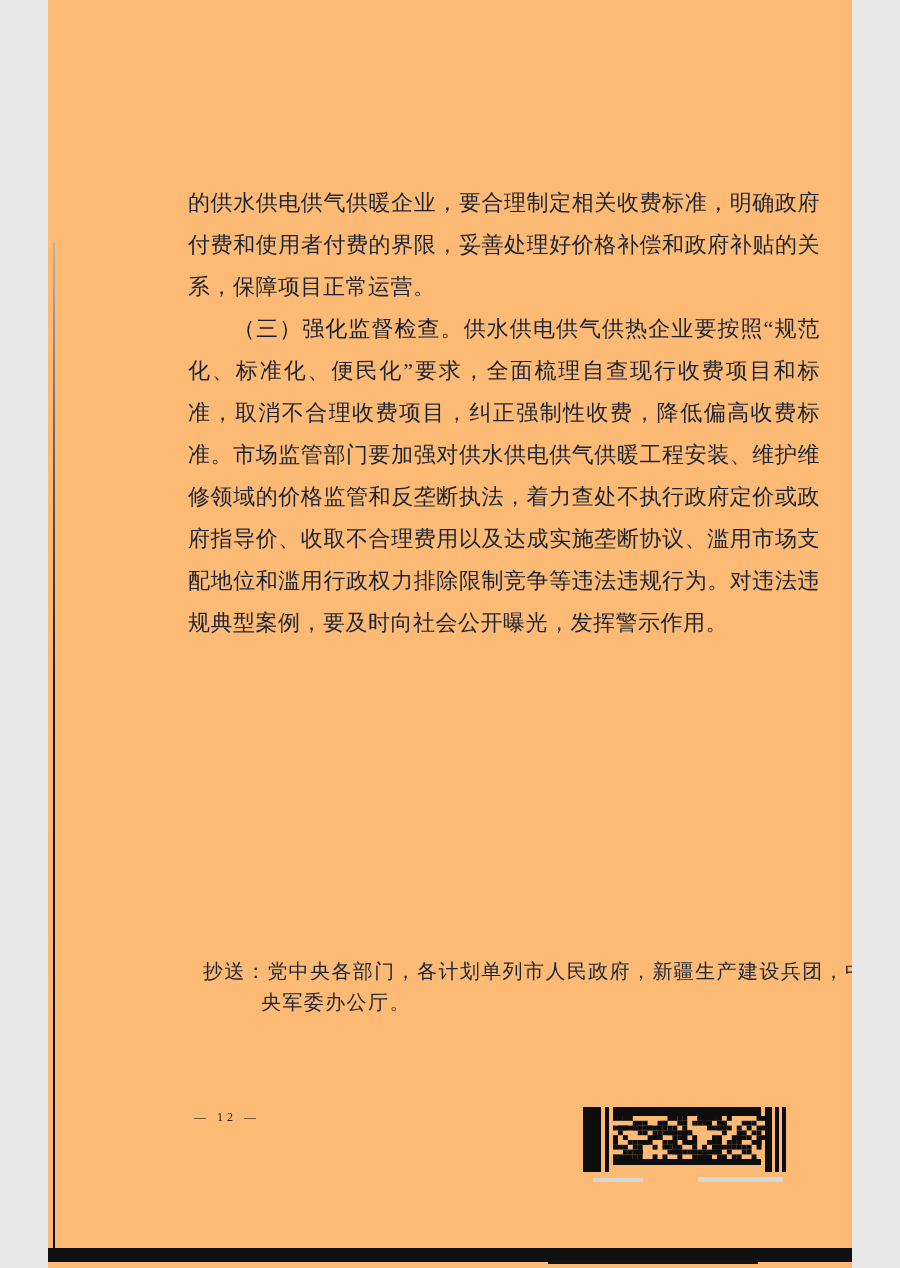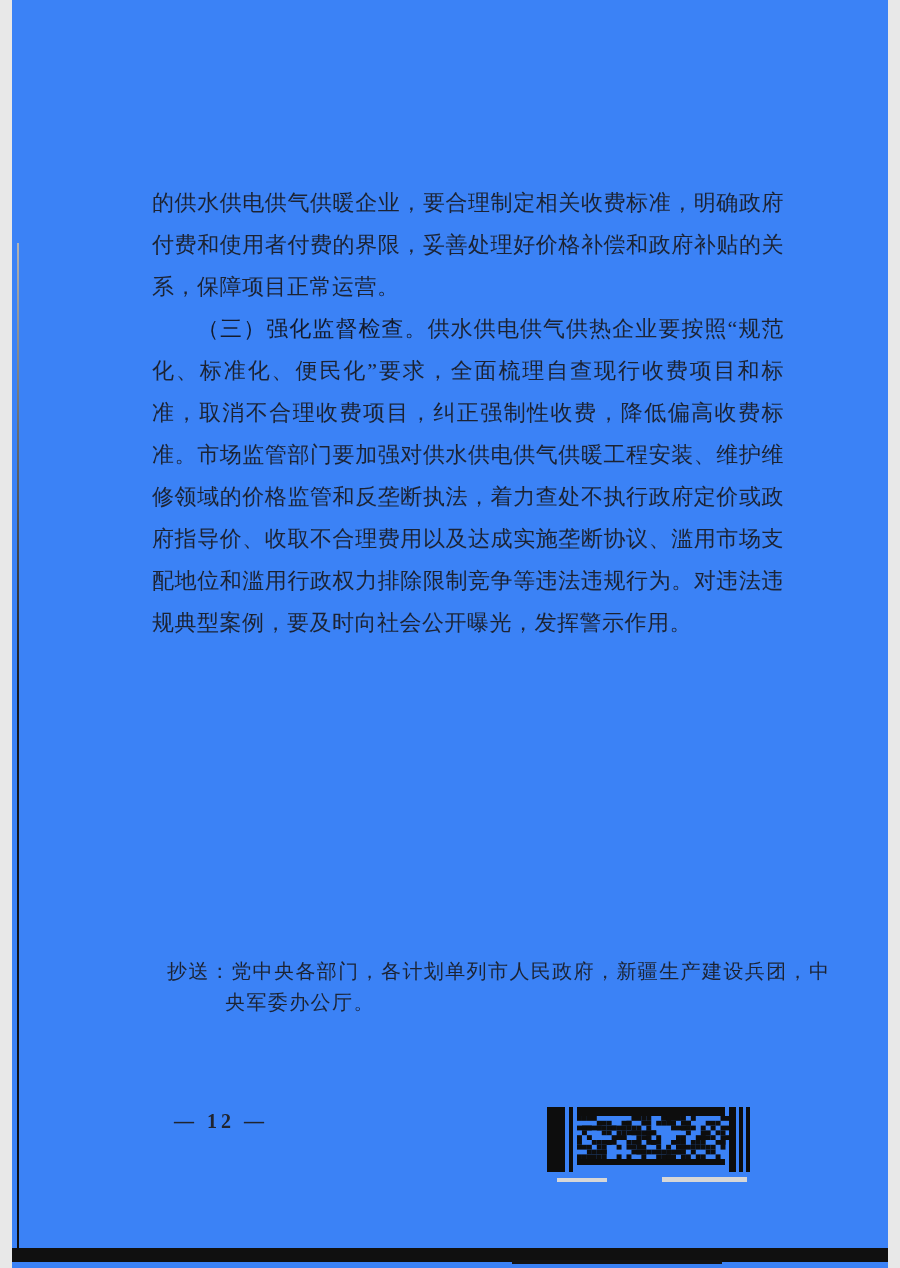--- a/index.html
+++ b/index.html
@@ -1,21 +1,21 @@
 <!DOCTYPE html>
 <html><head>
 <meta charset="utf-8">
 <style>
   html, body { margin: 0; padding: 0; background: #e8e8e8; }
   .page {
     position: relative;
-    width: 876px;
+    width: 804px;
     height: 1268px;
     margin: 0 auto;
-    background: #3b82f6;
+    background: #fdba74;
     overflow: hidden;
     font-family: "Liberation Serif", "DejaVu Serif", serif;
   }
 
   
   .body-text {
     position: absolute;
     left: 140px;
     top: 182px;
     width: 632px;
@@ -42,26 +42,25 @@
     letter-spacing: 1.4px;
     color: #1c2333;
     text-align: left;
   }
   .cc-block p { margin: 0; padding: 0; }
   .cc-entry-first { text-indent: -58px; }
 
   
   .page-number {
     position: absolute;
-    left: 162px;
+    left: 146px;
     top: 1110px;
-    font-size: 20px;
+    font-size: 12px;
     letter-spacing: 4px;
     color: #20242e;
-    font-weight: bold;
   }
 
   
   .barcode { position: absolute; left: 535px; top: 1107px; }
   .smudge { position: absolute; background: #d7d7d7; }
   .smudge-1 { left: 545px; top: 1178px; width: 50px; height: 4px; }
   .smudge-2 { left: 650px; top: 1177px; width: 85px; height: 5px; }
 
   
   .artifact { position: absolute; }

